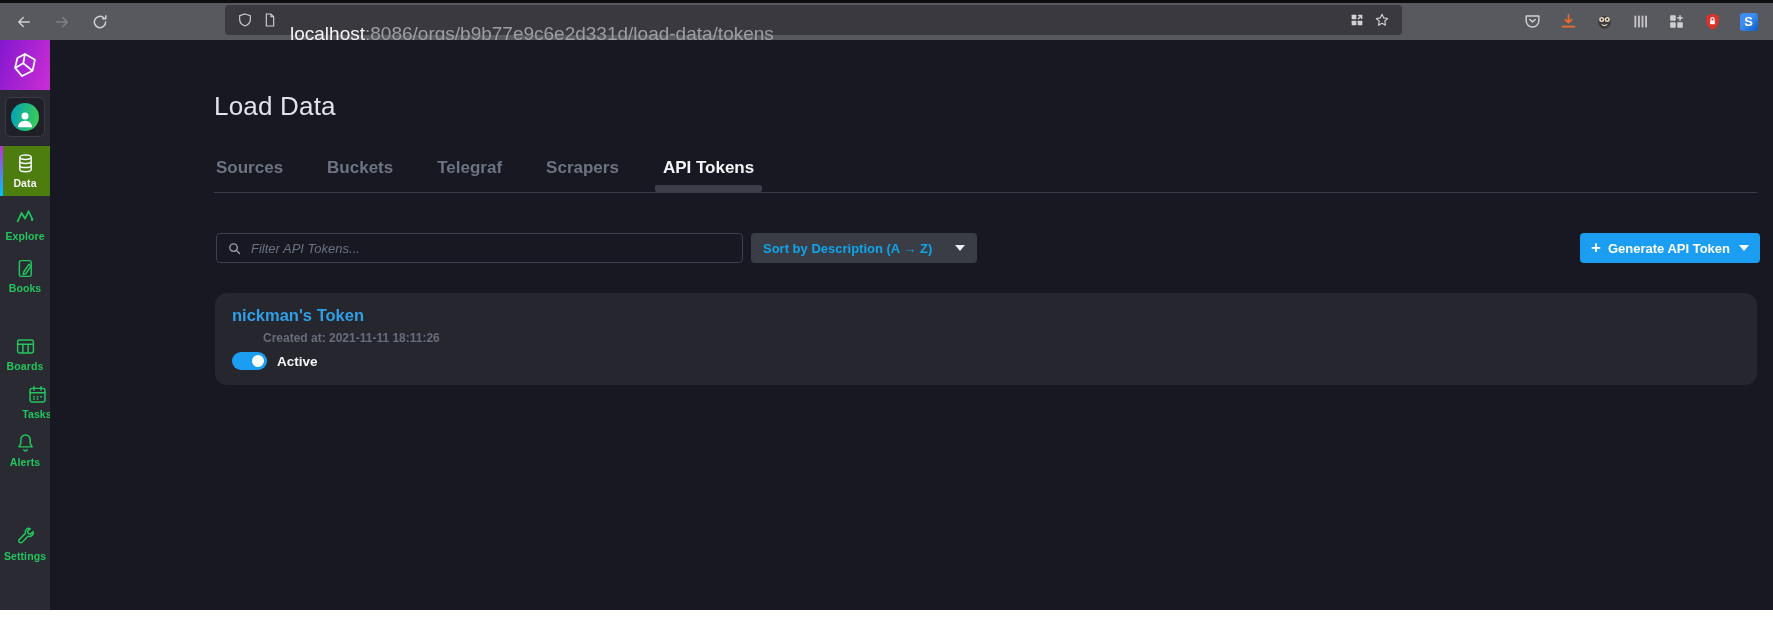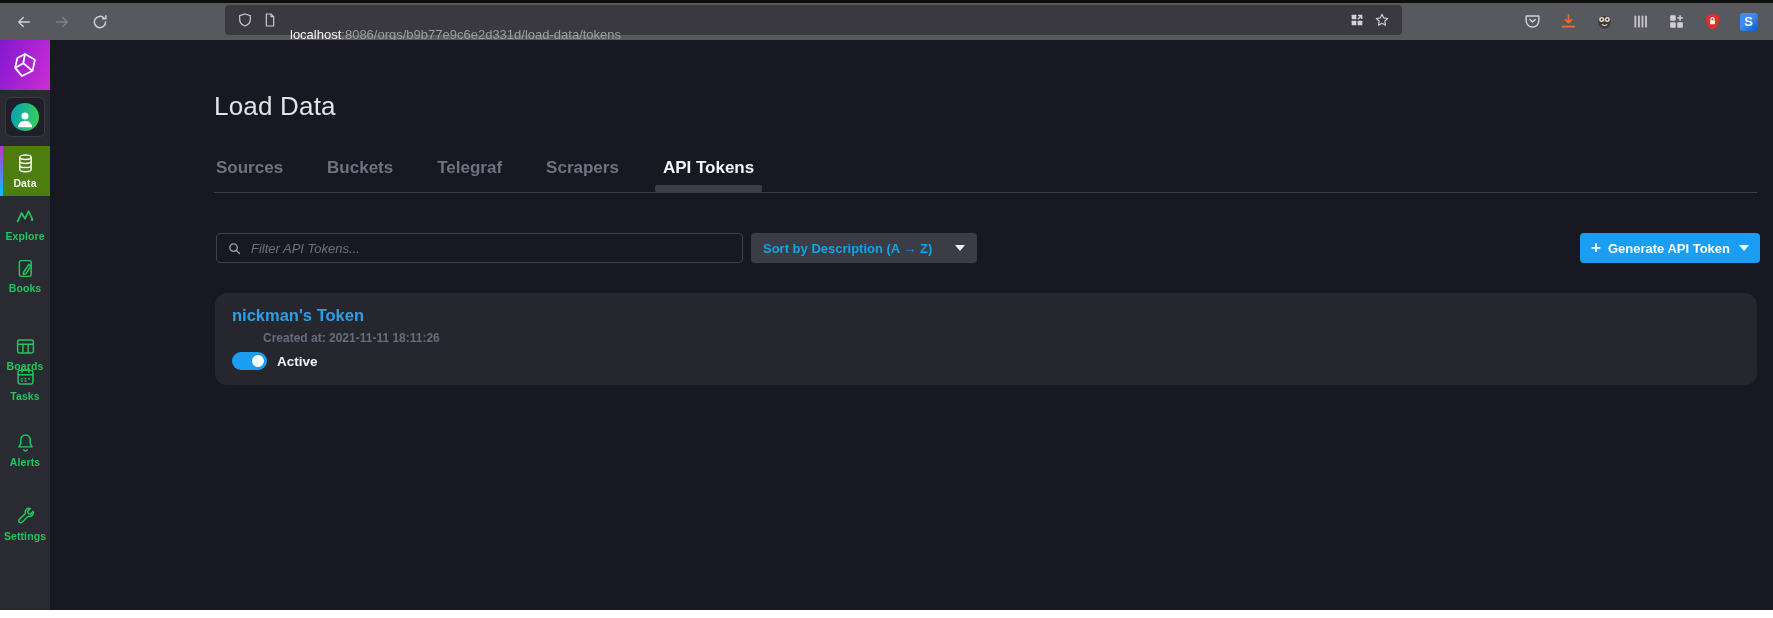--- a/index.html
+++ b/index.html
@@ -15,21 +15,21 @@
   .top-strip { position:absolute; top:0; left:0; width:100%; height:3px; background:#0e0e10; }
   .nav-btns { position:absolute; top:3px; left:10px; height:37px; display:flex; align-items:center; gap:10px; }
   .nav-btn { width:28px; height:28px; display:flex; align-items:center; justify-content:center; border-radius:4px; }
   .nav-btn svg { width:18px; height:18px; }
   .urlbar {
     position:absolute; left:225px; top:5px; width:1177px; height:30px;
     background:#39393f; border-radius:4px; display:flex; align-items:center;
     padding:0 12px; gap:9px;
   }
   .urlbar svg { width:16px; height:16px; flex:0 0 auto; }
-  .url-text { font-size:13px; color:#9d9da4; white-space:nowrap; margin-left:3px;margin-top:28px; }
+  .url-text { font-size:19px; color:#9d9da4; white-space:nowrap; margin-left:3px;margin-top:28px; }
   .url-text .host { color:#f5f5f7; }
   .urlbar-spacer { flex:1; }
   .toolbar-icons { position:absolute; top:3px; left:1522px; height:37px; display:flex; align-items:center; gap:15px; }
   .toolbar-icons .tb-icon { width:21px; height:21px; display:flex; align-items:center; justify-content:center; }
   .tb-icon svg { width:19px; height:19px; }
   .ext-s {
     width:18px; height:18px; border-radius:3px; background:linear-gradient(135deg,#3d8ef0 40%,#0d5bc8);
     color:#fff; font-weight:bold; font-size:13px; display:flex; align-items:center; justify-content:center;
   }
 
@@ -242,38 +242,38 @@
     </div>
 
     <div class="nav-item" style="top:290px; height:48px;">
       <svg viewBox="0 0 24 24" fill="none" stroke="currentColor" stroke-width="1.7">
           <rect x="3" y="4.5" width="18" height="15" rx="2"></rect>
           <path d="M3 9.5h18M9 9.5v10M15 9.5v10"></path>
         </svg>
       <span class="lbl">Boards</span>
     </div>
 
-    <div class="nav-item" style="top:320px; height:48px;">
+    <div class="nav-item" style="top:338px; height:48px;margin-left:12px;">
       <svg viewBox="0 0 24 24" fill="none" stroke="currentColor" stroke-width="1.7" stroke-linecap="round">
           <rect x="3.5" y="5" width="17" height="15.5" rx="2"></rect>
           <path d="M8 3v4M16 3v4M3.5 10h17"></path>
           <path d="M7.5 14.5h.8M11.6 14.5h.8M15.7 14.5h.8M7.5 17.2h.8M11.6 17.2h.8"></path>
         </svg>
       <span class="lbl">Tasks</span>
     </div>
 
     <div class="nav-item" style="top:386px; height:48px;">
       <svg viewBox="0 0 24 24" fill="none" stroke="currentColor" stroke-width="1.7" stroke-linejoin="round">
           <path d="M12 3.5c-3.4 0-5.4 2.6-5.4 5.9v4L4.5 17h15l-2.1-3.6v-4c0-3.3-2-5.9-5.4-5.9z"></path>
           <path d="M10 19.8a2 2 0 0 0 4 0"></path>
         </svg>
       <span class="lbl">Alerts</span>
     </div>
 
-    <div class="nav-item" style="top:460px; height:48px;">
+    <div class="nav-item" style="top:480px; height:48px;">
       <svg viewBox="0 0 24 24" fill="none" stroke="currentColor" stroke-width="1.7" stroke-linecap="round" stroke-linejoin="round">
           <path d="M20.7 6.3l-3 3-2.6-.7-.7-2.6 3-3a4.2 4.2 0 0 0-5.4 5.4L5.3 15a2.3 2.3 0 1 0 3.2 3.2l6.6-6.7a4.2 4.2 0 0 0 5.6-5.2z"></path>
         </svg>
       <span class="lbl">Settings</span>
     </div>
   </aside>
 
   <main class="main">
     <h1 class="page-title">Load Data</h1>
 

